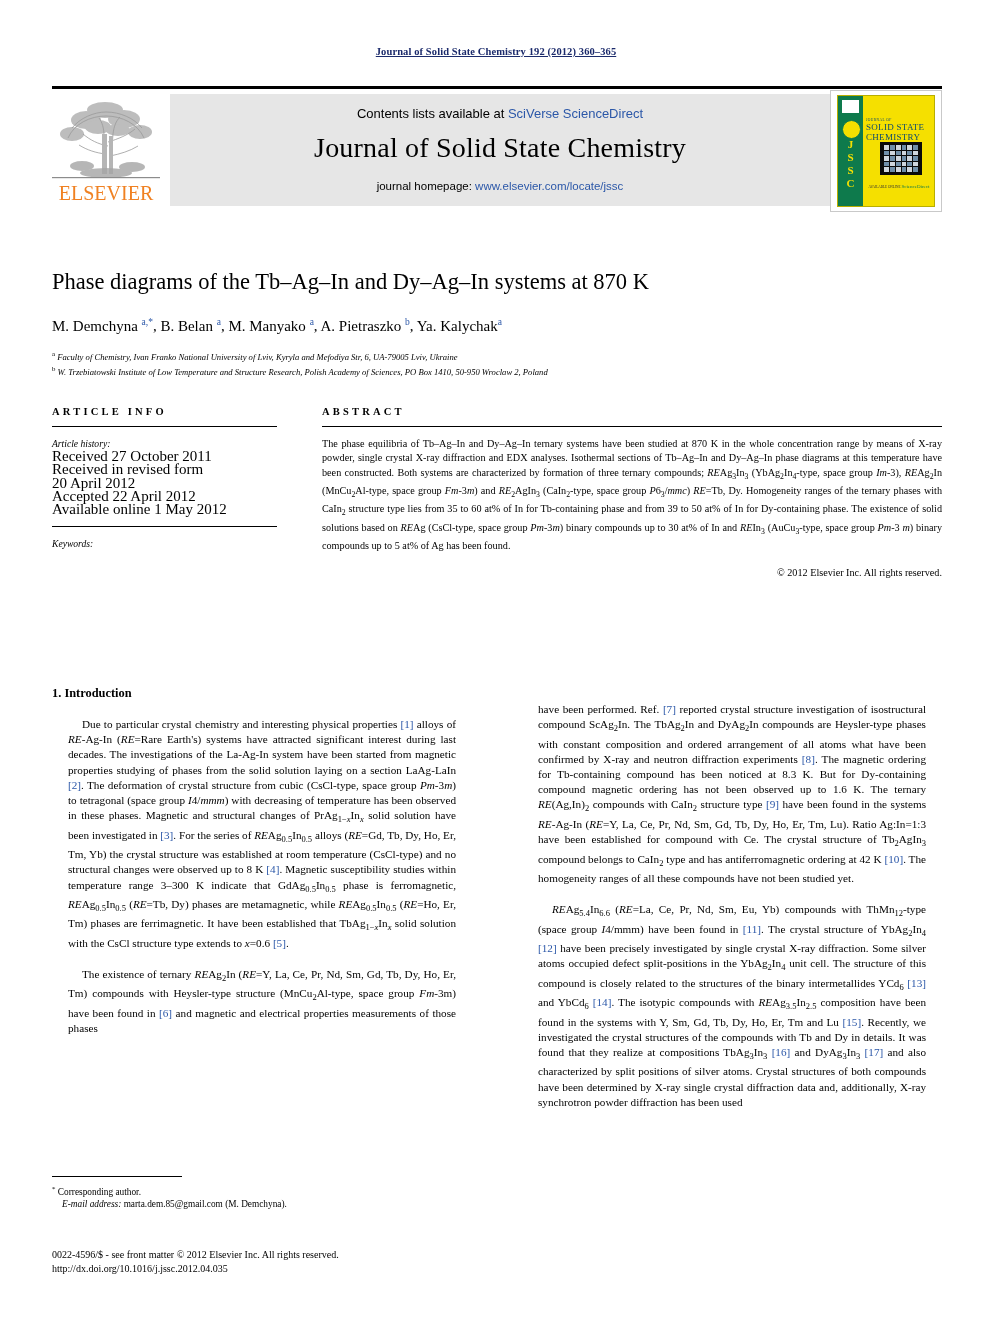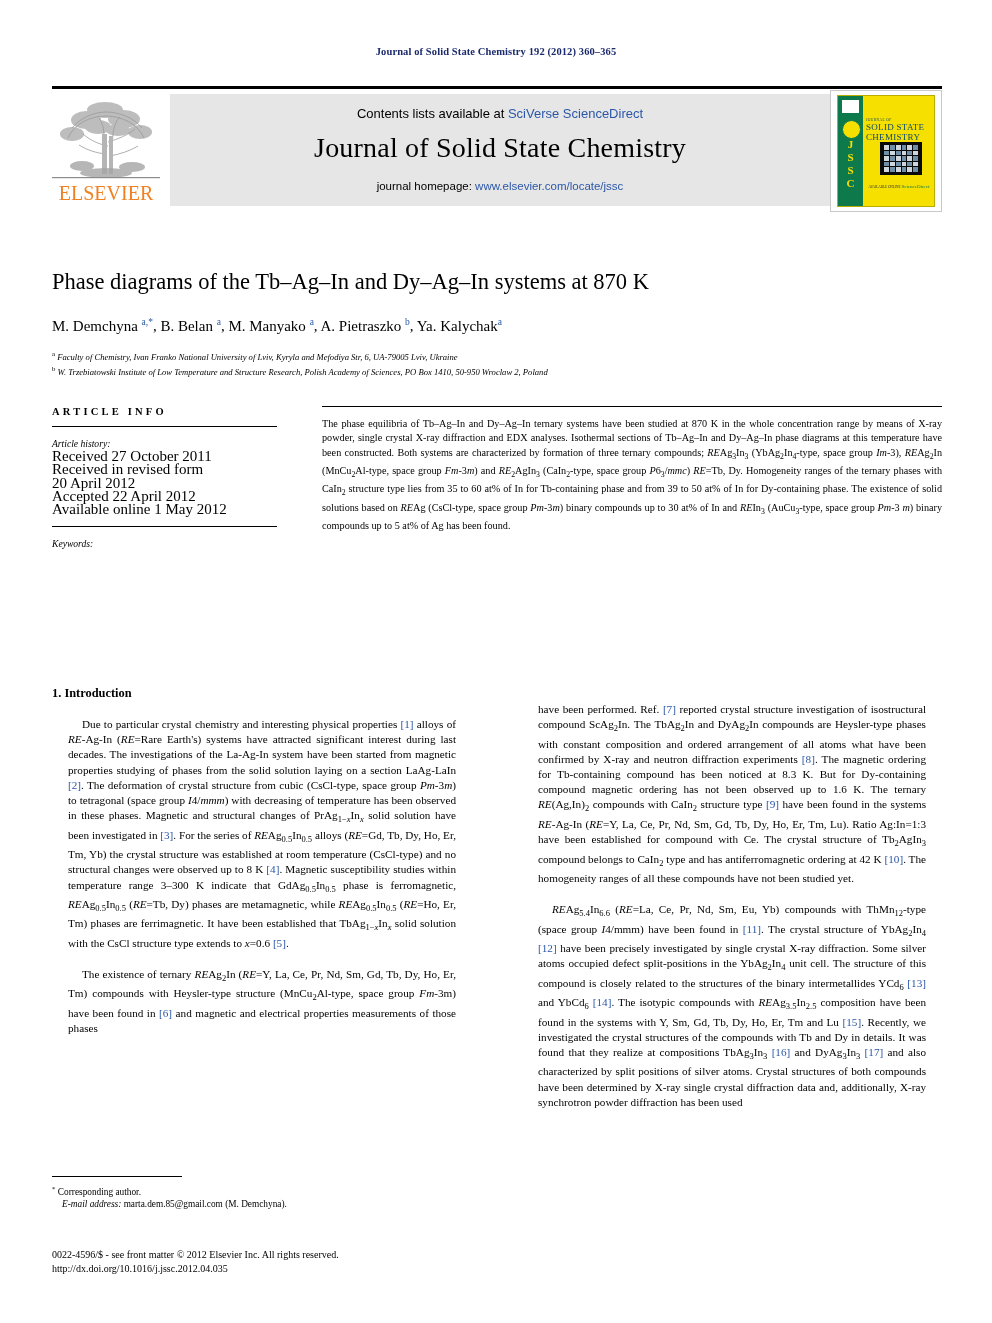--- a/index.html
+++ b/index.html
@@ -26,20 +26,21 @@
   .runhead {
     position: absolute;
     top: 46px;
     left: 0;
     width: 992px;
     text-align: center;
     font-size: 10.5px;
     font-weight: bold;
     color: #1b2a6b;
     letter-spacing: .1px;
+    text-decoration: underline;
   }
 
   
   .masthead {
     position: absolute;
     top: 86px;
     left: 52px;
     width: 890px;
     height: 126px;
   }
@@ -505,22 +506,24 @@
         <p class="hist-line">Received in revised form</p>
         <p class="hist-line">20 April 2012</p>
         <p class="hist-line">Accepted 22 April 2012</p>
         <p class="hist-line">Available online 1 May 2012</p>
       </div>
     <hr class="hr-sec" style="margin-top:10px">
     <p class="kw-label">Keywords:</p>
   </div>
 
   <div class="abscol">
+    <div class="sec-label">ABSTRACT</div>
     <hr class="hr-sec">
     <p class="abs-body">The phase equilibria of Tb–Ag–In and Dy–Ag–In ternary systems have been studied at 870 K in the whole concentration range by means of X-ray powder, single crystal X-ray diffraction and EDX analyses. Isothermal sections of Tb–Ag–In and Dy–Ag–In phase diagrams at this temperature have been constructed. Both systems are characterized by formation of three ternary compounds; <i>RE</i>Ag<sub>3</sub>In<sub>3</sub> (YbAg<sub>2</sub>In<sub>4</sub>-type, space group <i>Im</i>-3), <i>RE</i>Ag<sub>2</sub>In (MnCu<sub>2</sub>Al-type, space group <i>Fm</i>-3<i>m</i>) and <i>RE</i><sub>2</sub>AgIn<sub>3</sub> (CaIn<sub>2</sub>-type, space group <i>P</i>6<sub>3</sub>/<i>mmc</i>) <i>RE</i>=Tb, Dy. Homogeneity ranges of the ternary phases with CaIn<sub>2</sub> structure type lies from 35 to 60 at% of In for Tb-containing phase and from 39 to 50 at% of In for Dy-containing phase. The existence of solid solutions based on <i>RE</i>Ag (CsCl-type, space group <i>Pm</i>-3<i>m</i>) binary compounds up to 30 at% of In and <i>RE</i>In<sub>3</sub> (AuCu<sub>3</sub>-type, space group <i>Pm</i>-3 <i>m</i>) binary compounds up to 5 at% of Ag has been found.</p>
+    <p class="abs-copy">© 2012 Elsevier Inc. All rights reserved.</p>
   </div>
 
   <div class="colL">
     <h2 class="h2">1.  Introduction</h2>
     <div>
         <p class="para">Due to particular crystal chemistry and interesting physical properties <span class="ref">[1]</span> alloys of <i>RE</i>-Ag-In (<i>RE</i>=Rare Earth's) systems have attracted significant interest during last decades. The investigations of the La-Ag-In system have been started from magnetic properties studying of phases from the solid solution laying on a section LaAg-LaIn <span class="ref">[2]</span>. The deformation of crystal structure from cubic (CsCl-type, space group <i>Pm</i>-3<i>m</i>) to tetragonal (space group <i>I</i>4/<i>mmm</i>) with decreasing of temperature has been observed in these phases. Magnetic and structural changes of PrAg<sub>1−<i>x</i></sub>In<sub><i>x</i></sub> solid solution have been investigated in <span class="ref">[3]</span>. For the series of <i>RE</i>Ag<sub>0.5</sub>In<sub>0.5</sub> alloys (<i>RE</i>=Gd, Tb, Dy, Ho, Er, Tm, Yb) the crystal structure was established at room temperature (CsCl-type) and no structural changes were observed up to 8 K <span class="ref">[4]</span>. Magnetic susceptibility studies within temperature range 3–300 K indicate that GdAg<sub>0.5</sub>In<sub>0.5</sub> phase is ferromagnetic, <i>RE</i>Ag<sub>0.5</sub>In<sub>0.5</sub> (<i>RE</i>=Tb, Dy) phases are metamagnetic, while <i>RE</i>Ag<sub>0.5</sub>In<sub>0.5</sub> (<i>RE</i>=Ho, Er, Tm) phases are ferrimagnetic. It have been established that TbAg<sub>1−<i>x</i></sub>In<sub><i>x</i></sub> solid solution with the CsCl structure type extends to <i>x</i>=0.6 <span class="ref">[5]</span>.</p>
         <p class="para">The existence of ternary <i>RE</i>Ag<sub>2</sub>In (<i>RE</i>=Y, La, Ce, Pr, Nd, Sm, Gd, Tb, Dy, Ho, Er, Tm) compounds with Heysler-type structure (MnCu<sub>2</sub>Al-type, space group <i>Fm</i>-3m) have been found in <span class="ref">[6]</span> and magnetic and electrical properties measurements of those phases</p>
       </div>
   </div>
 

